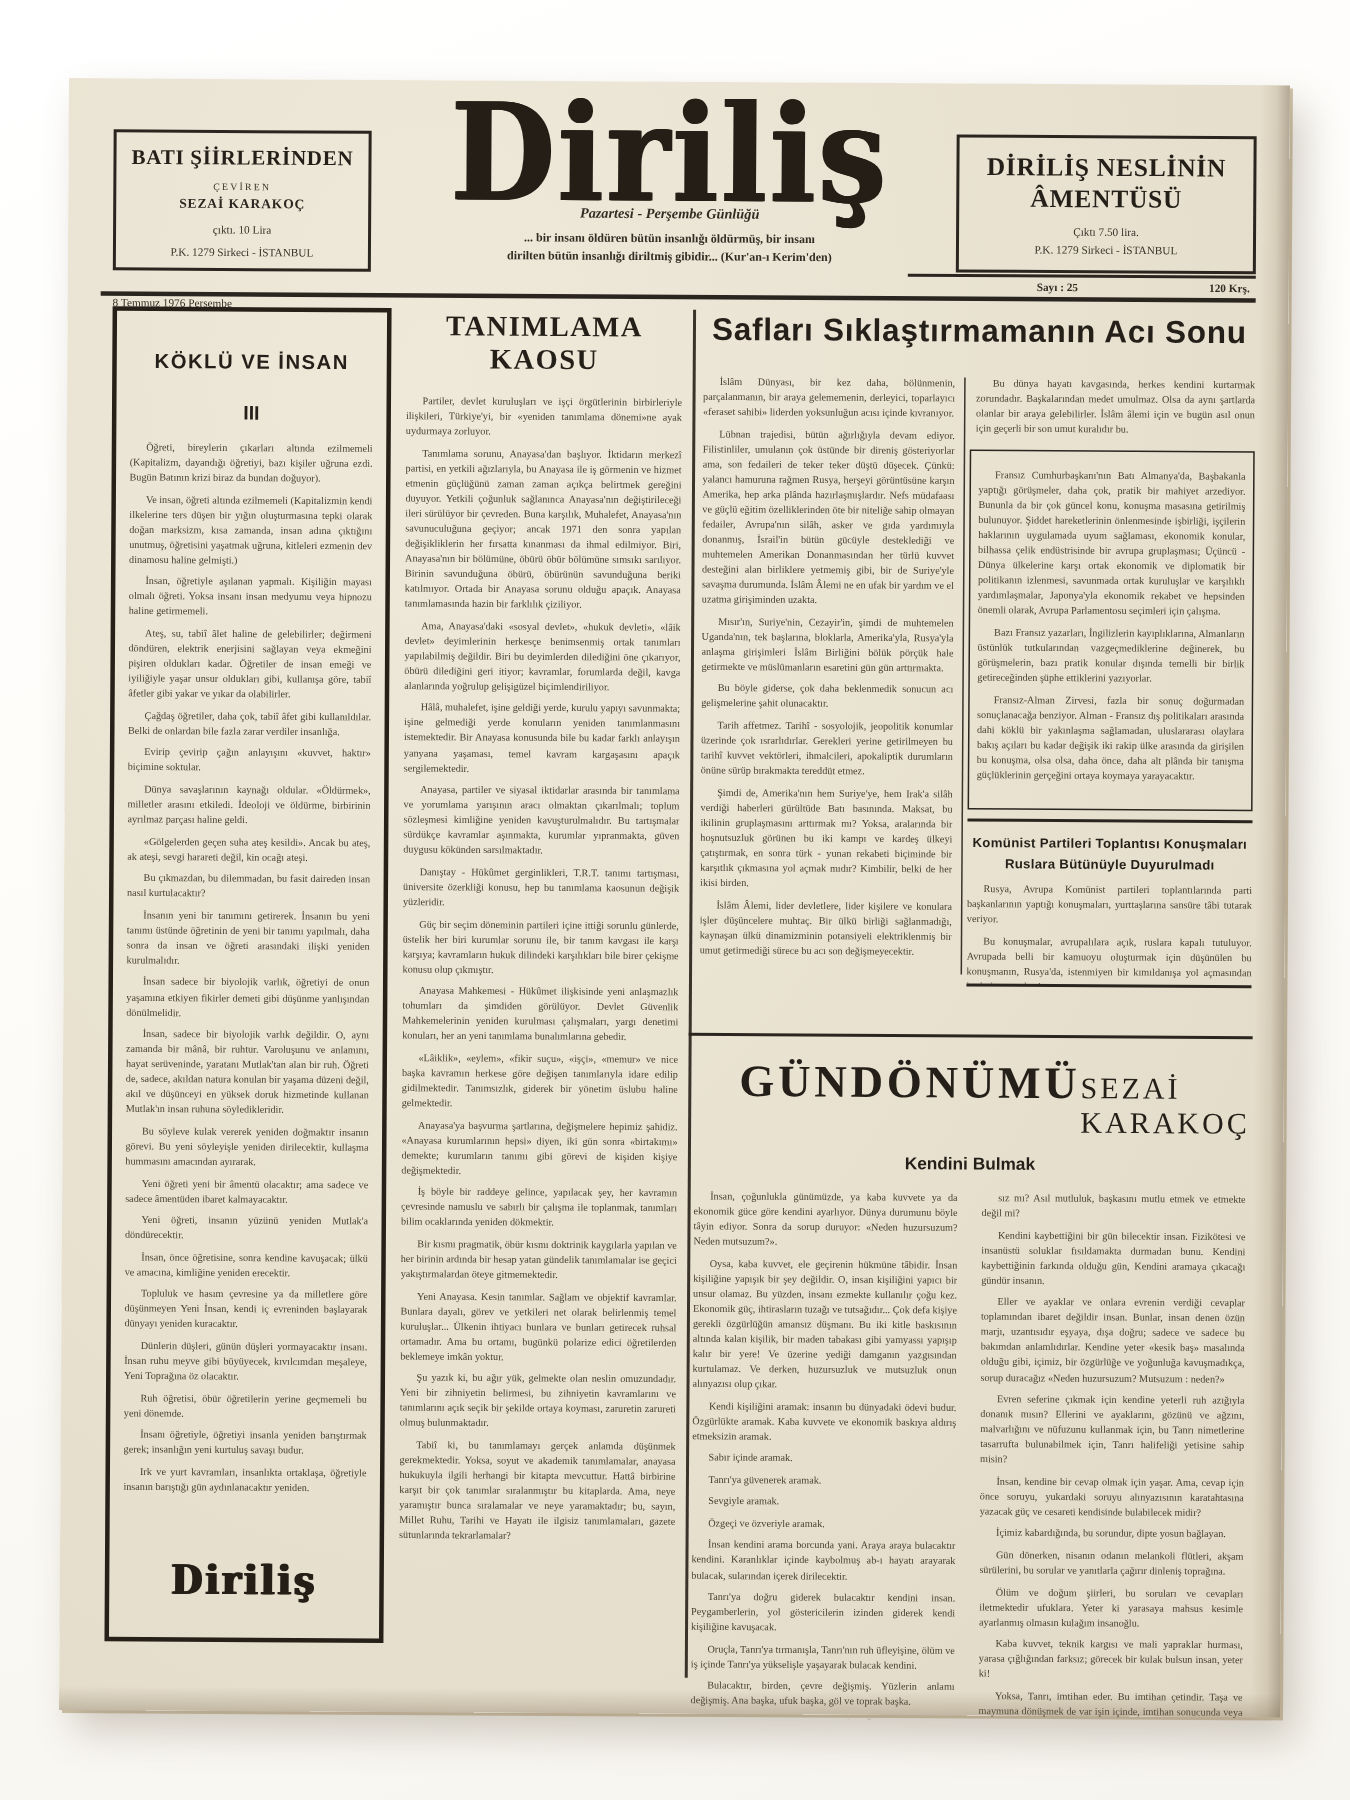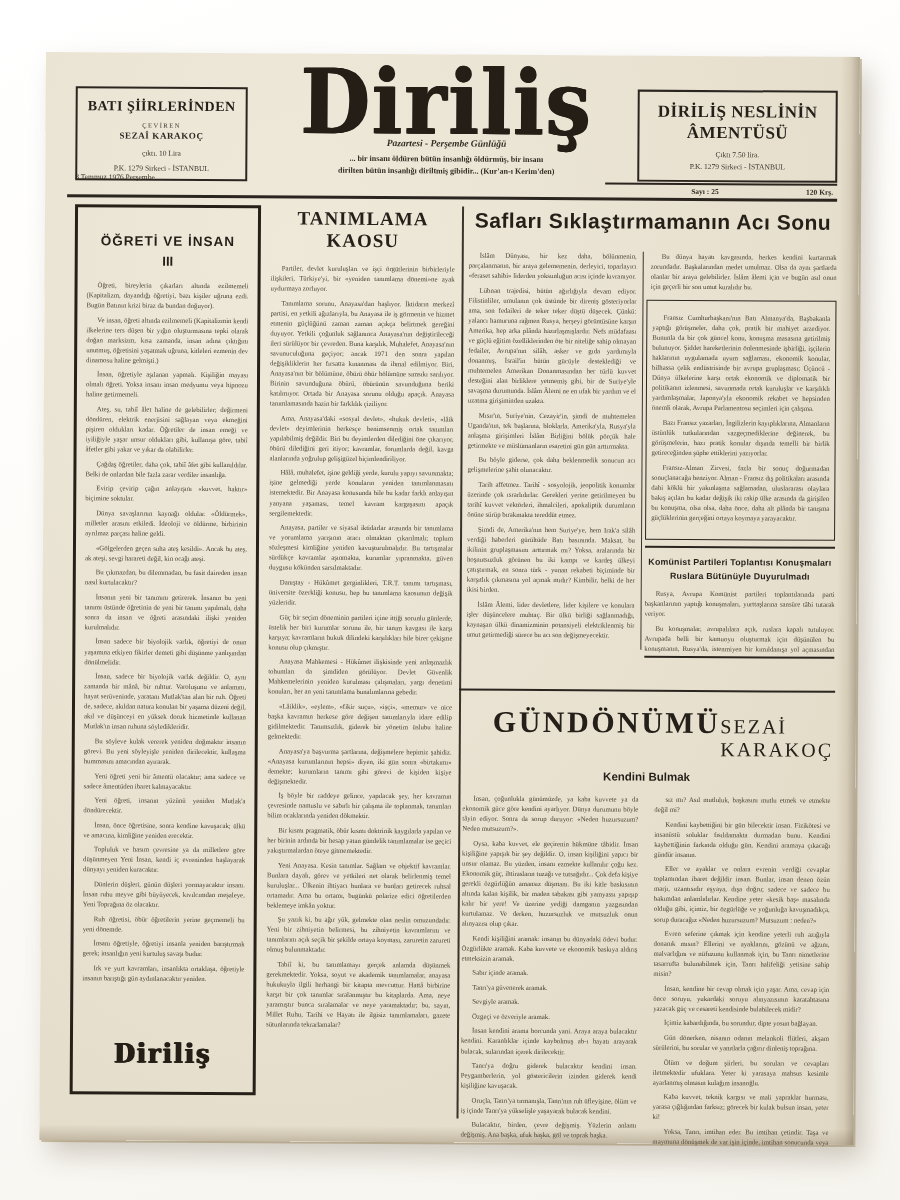--- a/index.html
+++ b/index.html
@@ -41,40 +41,40 @@
   
   .paras p{font-size:6.8px;line-height:1.48;text-align:justify;text-indent:11px;
     margin:0 0 4.5px 0;color:#473d2f;}
   .col{overflow:hidden;}
   .headline-serif{font-family:"Liberation Serif",serif;font-weight:bold;color:#241f18;text-align:center;}
   .headline-sans{font-family:"Liberation Sans",sans-serif;font-weight:bold;color:#241f18;text-align:center;}
   .ed-box{border:3px solid #262019;padding:10px 9px;box-sizing:border-box;}
   .ed-sec{font-size:25px;font-weight:bold;color:#241f18;}
   .ed-title{font-family:"Liberation Sans",sans-serif;font-weight:bold;font-size:13.5px;
     letter-spacing:1px;text-align:center;margin-top:16px;color:#241f18;}
-  .ed-part{font-family:"Liberation Sans",sans-serif;font-weight:bold;font-size:13px;text-align:center;margin-top:5px;color:#241f18;}
+  .ed-part{font-family:"Liberation Sans",sans-serif;font-weight:bold;font-size:13px;text-align:center;margin-top:19px;color:#241f18;}
   .sub-head{font-family:"Liberation Sans",sans-serif;font-weight:bold;font-size:8.8px;
     line-height:1.8;text-align:center;color:#241f18;letter-spacing:.2px;}
   .gd-title{font-size:30px;font-weight:bold;letter-spacing:2.5px;color:#241f18;}
   .gd-author{font-size:20px;letter-spacing:2px;color:#241f18;}
   .gd-sub{font-family:"Liberation Sans",sans-serif;font-weight:bold;font-size:11.5px;text-align:center;color:#241f18;}
 </style>
 </head>
 <body>
 
 <div class="sheet">
 
   <div class="abs ad boxed" style="left:30px;top:34px;width:172px;height:94px;padding-top:10px;box-sizing:border-box;">
     <div class="t">BATI ŞİİRLERİNDEN</div>
     <div class="s1">ÇEVİREN</div>
     <div class="s2">SEZAİ KARAKOÇ</div>
     <div class="s3">çıktı. 10 Lira</div>
     <div class="s4">P.K. 1279 Sirkeci - İSTANBUL</div>
   </div>
-  <div class="abs meta" style="left:30px;top:120px;font-weight:normal;">8 Temmuz 1976 Perşembe</div>
+  <div class="abs meta" style="left:30px;top:145px;font-weight:normal;">8 Temmuz 1976 Perşembe</div>
 
   <div class="abs" style="left:212px;top:14px;width:378px;">
     <div class="masthead-title blackletter">Diriliş</div>
     <div class="masthead-sub" style="margin-top:2px;">Pazartesi - Perşembe Günlüğü</div>
     <div class="masthead-quote" style="margin-top:5px;">
       <div>... bir insanı öldüren bütün insanlığı öldürmüş, bir insanı</div>
       <div>dirilten bütün insanlığı diriltmiş gibidir... (Kur'an-ı Kerim'den)</div>
     </div>
   </div>
 
@@ -86,21 +86,21 @@
   </div>
 
   <div class="abs" style="left:560px;top:127px;width:232px;height:13px;border-top:2px solid #2b2520;">
     <span class="abs meta" style="left:86px;top:2px;">Sayı : 25</span>
     <span class="abs meta" style="right:4px;top:2px;">120 Krş.</span>
   </div>
 
   <div class="abs rule" style="left:22px;top:142px;width:770px;height:3px;"></div>
 
   <div class="abs ed-box" style="left:30px;top:152px;width:186px;height:890px;">
-    <div class="ed-title">ÖĞRETİ VE İNSAN</div>
+    <div class="ed-title">KÖKLÜ VE İNSAN</div>
     <div class="ed-part">III</div>
     <div class="paras col" style="height:702px;margin-top:12px;">
         <p>Öğreti, bireylerin çıkarları altında ezilmemeli (Kapitalizm, dayandığı öğretiyi, bazı kişiler uğruna ezdi. Bugün Batının krizi biraz da bundan doğuyor).</p>
         <p>Ve insan, öğreti altında ezilmemeli (Kapitalizmin kendi ilkelerine ters düşen bir yığın oluşturmasına tepki olarak doğan marksizm, kısa zamanda, insan adına çıktığını unutmuş, öğretisini yaşatmak uğruna, kitleleri ezmenin dev dinamosu haline gelmişti.)</p>
         <p>İnsan, öğretiyle aşılanan yapmalı. Kişiliğin mayası olmalı öğreti. Yoksa insanı insan medyumu veya hipnozu haline getirmemeli.</p>
         <p>Ateş, su, tabiî âlet haline de gelebilirler; değirmeni döndüren, elektrik enerjisini sağlayan veya ekmeğini pişiren oldukları kadar. Öğretiler de insan emeği ve iyiliğiyle yaşar unsur oldukları gibi, kullanışa göre, tabiî âfetler gibi yakar ve yıkar da olabilirler.</p>
         <p>Çağdaş öğretiler, daha çok, tabiî âfet gibi kullanıldılar. Belki de onlardan bile fazla zarar verdiler insanlığa.</p>
         <p>Evirip çevirip çağın anlayışını «kuvvet, haktır» biçimine soktular.</p>
         <p>Dünya savaşlarının kaynağı oldular. «Öldürmek», milletler arasını etkiledi. İdeoloji ve öldürme, birbirinin ayrılmaz parçası haline geldi.</p>
         <p>«Gölgelerden geçen suha ateş kesildi». Ancak bu ateş, ak ateşi, sevgi harareti değil, kin ocağı ateşi.</p>

